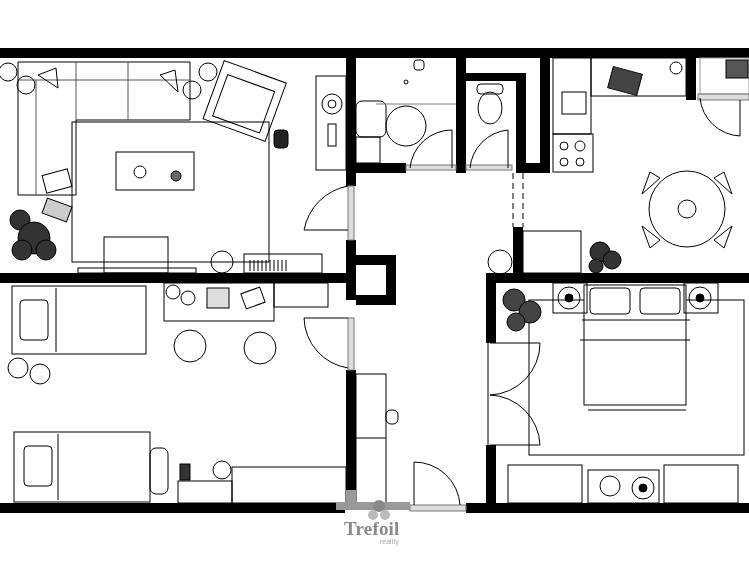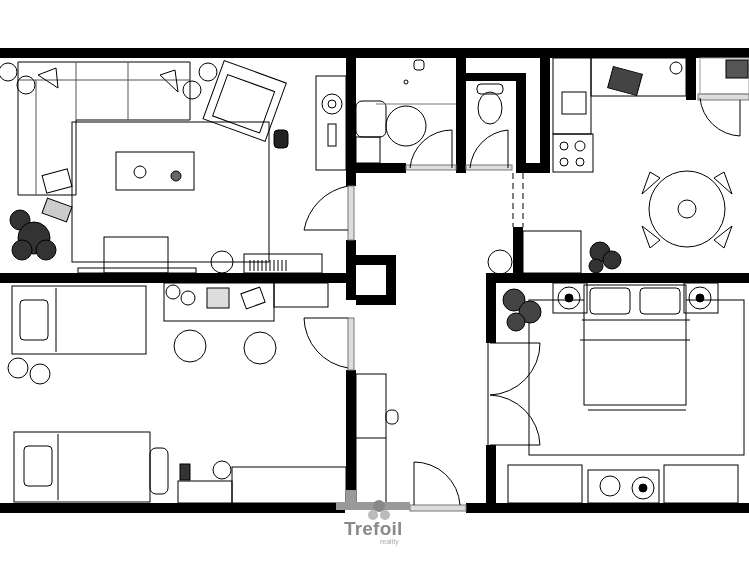--- a/index.html
+++ b/index.html
@@ -1,19 +1,19 @@
 <!DOCTYPE html>
 <html><head>
 <meta charset="utf-8">
 <style>
   html, body { margin: 0; padding: 0; background: #ffffff; }
   body { width: 749px; height: 562px; position: relative; overflow: hidden; font-family: "Liberation Sans", sans-serif; }
   #plan { position: absolute; left: 0; top: 0; }
   .logo { position: absolute; left: 336px; top: 496px; width: 80px; height: 60px; text-align: center; }
-  .logo-name { position: absolute; left: 8px; top: 22px; font-size: 19px; font-weight: bold; color: #8a8a8a; letter-spacing: 0.2px; font-family: Liberation Sans, sans-serif; }
+  .logo-name { position: absolute; left: 8px; top: 22px; font-size: 19px; font-weight: bold; color: #8a8a8a; letter-spacing: 0.2px; font-family: Liberation Serif, serif; }
   .logo-sub { position: absolute; left: 44px; top: 42px; font-size: 7px; color: #a8a8a8; font-family: "Liberation Sans", sans-serif; }
 </style>
 </head>
 <body>
 
 <svg id="plan" width="749" height="562" viewBox="0 0 749 562" xmlns="http://www.w3.org/2000/svg">
 
   <g fill="#000">
 
     <rect x="0" y="48" width="749" height="10"></rect>

